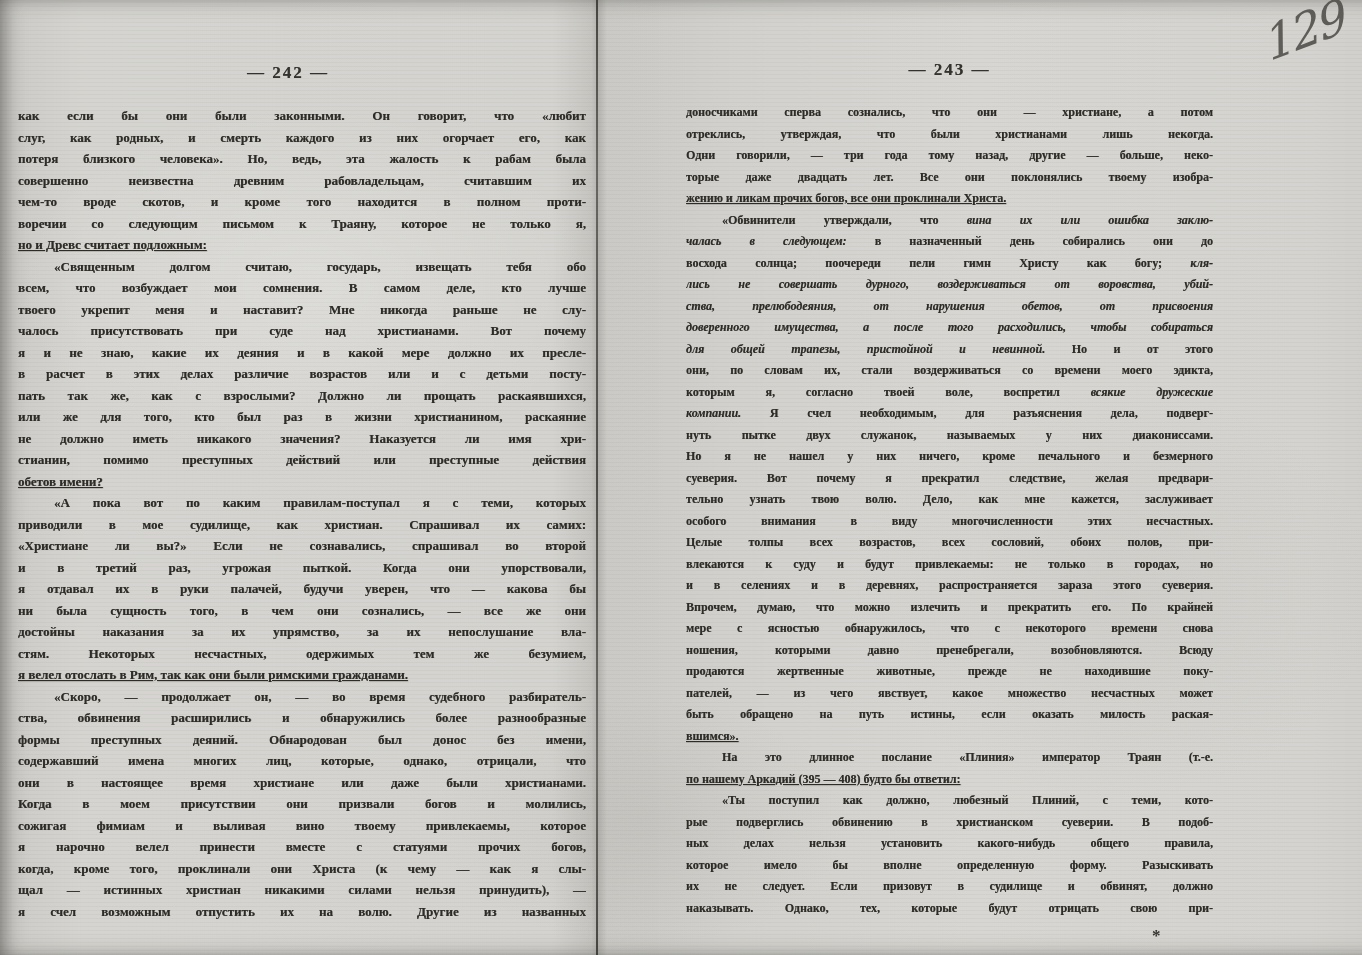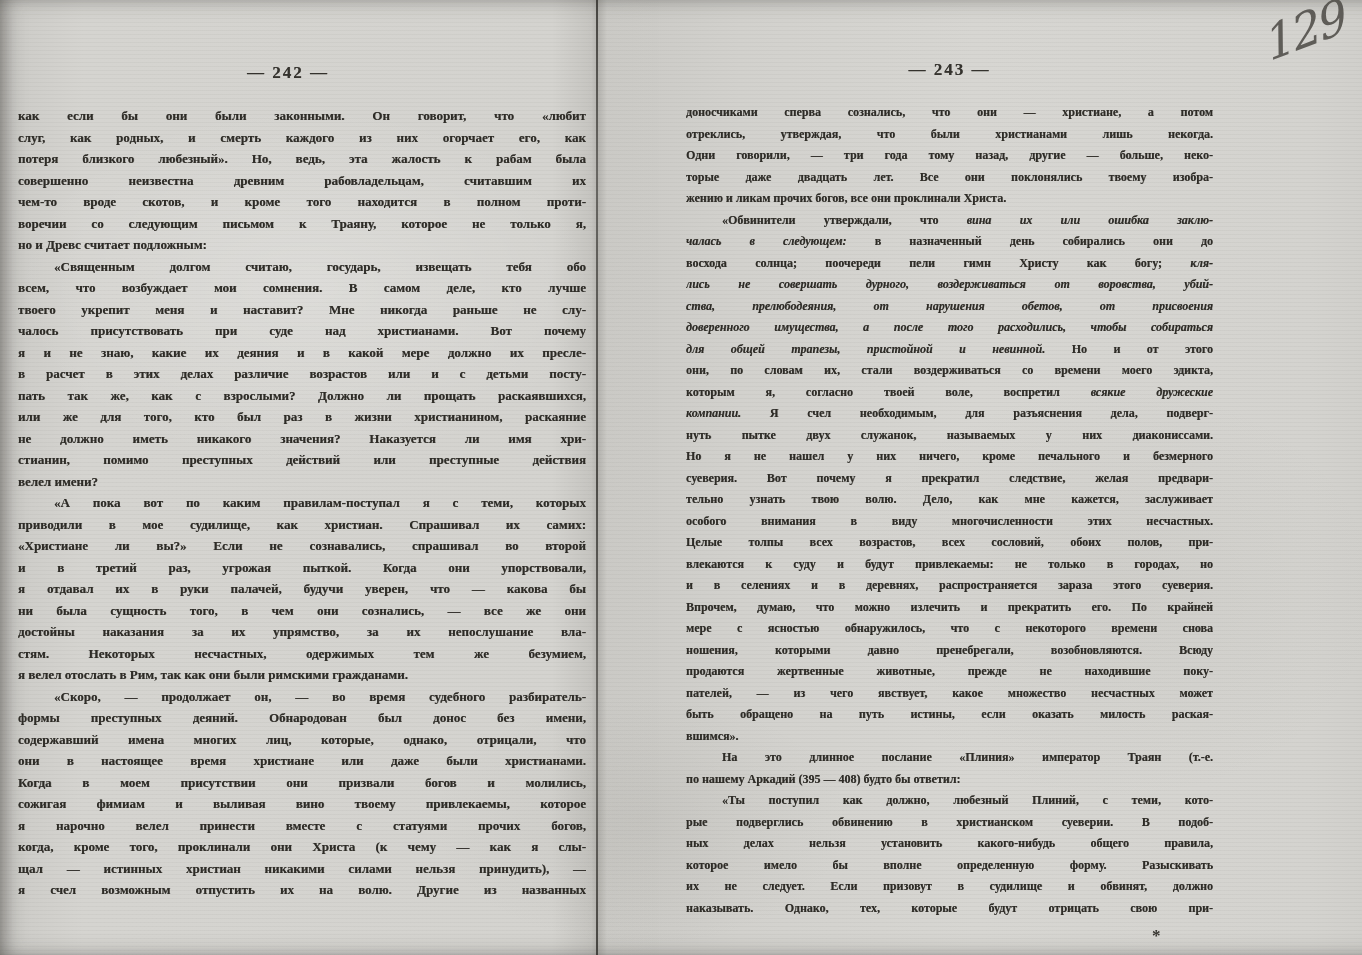--- a/index.html
+++ b/index.html
@@ -56,21 +56,21 @@
   .tb-left  { left: 18px;  top: 105px; width: 568px; font-size: 13px; }
   .tb-right { left: 686px; top: 102px; width: 527px; font-size: 12px; }
   .line {
     height: 21.5px;
     line-height: 21.5px;
     overflow: hidden;
     text-align: justify;
     text-align-last: justify;
     white-space: normal;
   }
-  .line.endline { text-align-last: left; }
+  .line.endline { text-align-last: left; text-decoration: underline; }
   .line.indent  { text-indent: 36px; }
   .it { font-style: italic; }
   .handwritten {
     position: absolute;
     left: 1264px; top: 2px;
     font-family: "DejaVu Serif", serif;
     font-style: italic;
     font-size: 47px;
     color: rgba(78,76,72,0.88);
     transform: rotate(-21deg) skewX(-10deg);
@@ -90,46 +90,47 @@
 
 <div class="scan">
   <div class="gutter-shade"></div>
   <div class="gutter-line"></div>
 
   <div>
     <div class="page-header hdr-left">— 242 —</div>
     <div class="text-block tb-left">
         <div class="line"><span>как если бы они были законными. Он говорит, что «любит</span></div>
         <div class="line"><span>слуг, как родных, и смерть каждого из них огорчает его, как</span></div>
-        <div class="line"><span>потеря близкого любезный». Но, ведь, эта жалость к рабам была</span></div>
+        <div class="line"><span>потеря близкого человека». Но, ведь, эта жалость к рабам была</span></div>
         <div class="line"><span>совершенно неизвестна древним рабовладельцам, считавшим их</span></div>
         <div class="line"><span>чем-то вроде скотов, и кроме того находится в полном проти-</span></div>
         <div class="line"><span>воречии со следующим письмом к Траяну, которое не только я,</span></div>
         <div class="line endline"><span>но и Древс считает подложным:</span></div>
         <div class="line indent"><span>«Священным долгом считаю, государь, извещать тебя обо</span></div>
         <div class="line"><span>всем, что возбуждает мои сомнения. В самом деле, кто лучше</span></div>
         <div class="line"><span>твоего укрепит меня и наставит? Мне никогда раньше не слу-</span></div>
         <div class="line"><span>чалось присутствовать при суде над христианами. Вот почему</span></div>
         <div class="line"><span>я и не знаю, какие их деяния и в какой мере должно их пресле-</span></div>
         <div class="line"><span>в расчет в этих делах различие возрастов или и с детьми посту-</span></div>
         <div class="line"><span>пать так же, как с взрослыми? Должно ли прощать раскаявшихся,</span></div>
         <div class="line"><span>или же для того, кто был раз в жизни христианином, раскаяние</span></div>
         <div class="line"><span>не должно иметь никакого значения? Наказуется ли имя хри-</span></div>
         <div class="line"><span>стианин, помимо преступных действий или преступные действия</span></div>
-        <div class="line endline"><span>велел имени?</span></div>
+        <div class="line endline"><span>обетов имени?</span></div>
         <div class="line indent"><span>«А пока вот по каким правилам-поступал я с теми, которых</span></div>
         <div class="line"><span>приводили в мое судилище, как христиан. Спрашивал их самих:</span></div>
         <div class="line"><span>«Христиане ли вы?» Если не сознавались, спрашивал во второй</span></div>
         <div class="line"><span>и в третий раз, угрожая пыткой. Когда они упорствовали,</span></div>
         <div class="line"><span>я отдавал их в руки палачей, будучи уверен, что — какова бы</span></div>
         <div class="line"><span>ни была сущность того, в чем они сознались, — все же они</span></div>
         <div class="line"><span>достойны наказания за их упрямство, за их непослушание вла-</span></div>
         <div class="line"><span>стям. Некоторых несчастных, одержимых тем же безумием,</span></div>
         <div class="line endline"><span>я велел отослать в Рим, так как они были римскими гражданами.</span></div>
         <div class="line indent"><span>«Скоро, — продолжает он, — во время судебного разбиратель-</span></div>
+        <div class="line"><span>ства, обвинения расширились и обнаружились более разнообразные</span></div>
         <div class="line"><span>формы преступных деяний. Обнародован был донос без имени,</span></div>
         <div class="line"><span>содержавший имена многих лиц, которые, однако, отрицали, что</span></div>
         <div class="line"><span>они в настоящее время христиане или даже были христианами.</span></div>
         <div class="line"><span>Когда в моем присутствии они призвали богов и молились,</span></div>
         <div class="line"><span>сожигая фимиам и выливая вино твоему привлекаемы, которое</span></div>
         <div class="line"><span>я нарочно велел принести вместе с статуями прочих богов,</span></div>
         <div class="line"><span>когда, кроме того, проклинали они Христа (к чему — как я слы-</span></div>
         <div class="line"><span>щал — истинных христиан никакими силами нельзя принудить), —</span></div>
         <div class="line"><span>я счел возможным отпустить их на волю. Другие из названных</span></div>
       </div>

